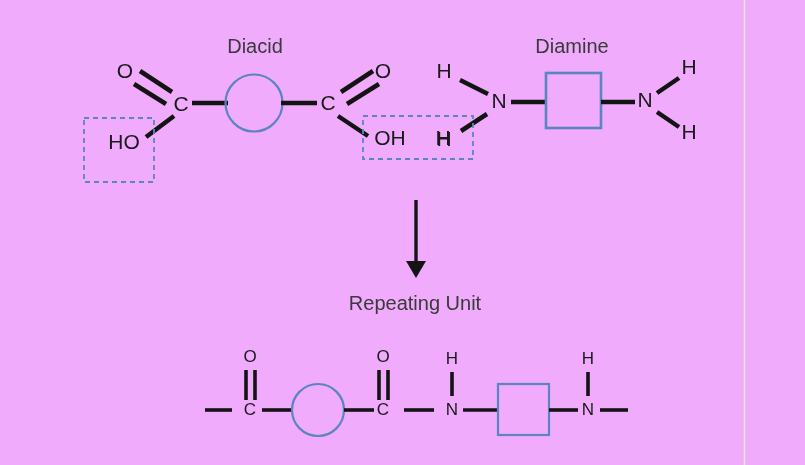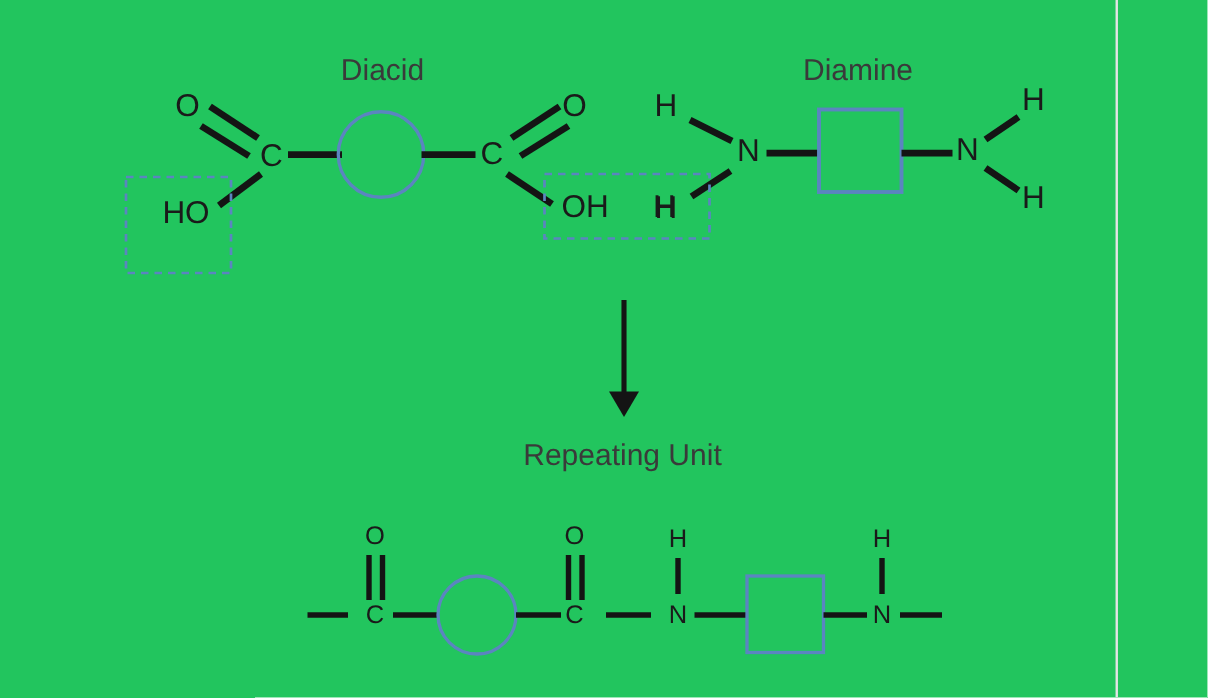--- a/index.html
+++ b/index.html
@@ -7,21 +7,21 @@
     padding: 0;
     background: #ffffff;
   }
   body {
     font-family: "Liberation Sans", sans-serif;
   }
   #canvas {
     position: relative;
     width: 805px;
     height: 465px;
-    background: #22c55e;
+    background: #f0abfc;
     overflow: hidden;
   }
   #canvas svg {
     position: absolute;
     top: 0;
     left: 0;
     width: 805px;
     height: 465px;
   }
   .atom-label,

